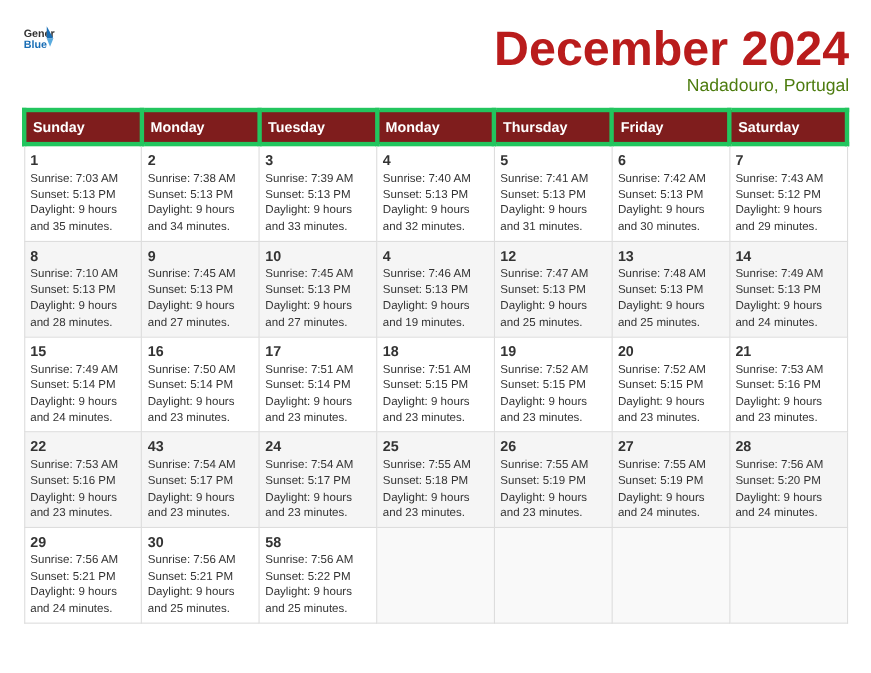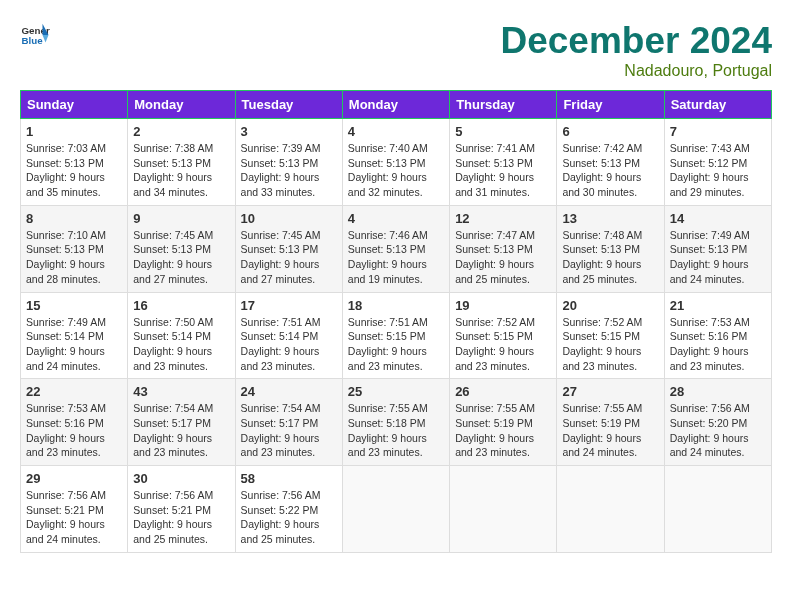--- a/index.html
+++ b/index.html
@@ -22,42 +22,42 @@
       gap: 4px;
     }
     .logo-icon {
       width: 30px;
       height: 30px;
     }
     .title-block {
       text-align: right;
     }
     .month-title {
-      font-size: 37px;
+      font-size: 44px;
       font-weight: bold;
-      color: #0f766e;
+      color: #b91c1c;
       margin-left: 44px;
     }
     .subtitle {
       font-size: 16px;
       color: #4d7c0f;
     }
     table {
       width: 100%;
       border-collapse: collapse;
       table-layout: fixed;
     }
     thead tr th {
-      background-color: #6d28d9;
+      background-color: #7f1d1d;
       color: white;
       text-align: left;
       padding: 6px 6px;
       font-size: 13px;
       font-weight: bold;
-      border: 1px solid #22c55e;
+      border: 4px solid #22c55e;
     }
     tbody tr td {
       vertical-align: top;
       padding: 5px 5px;
       font-size: 10.5px;
       color: #333;
       border: 1px solid #ddd;
       background: #fff;
       height: 80px;
     }

